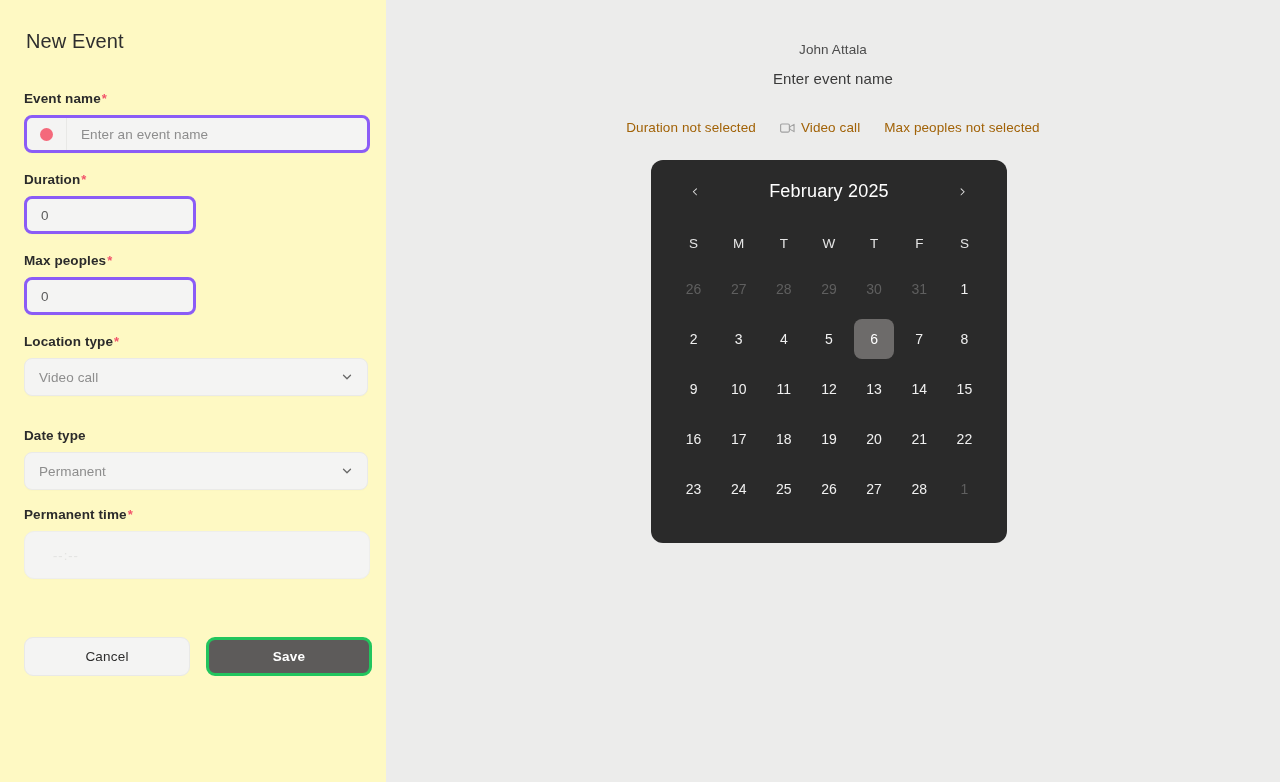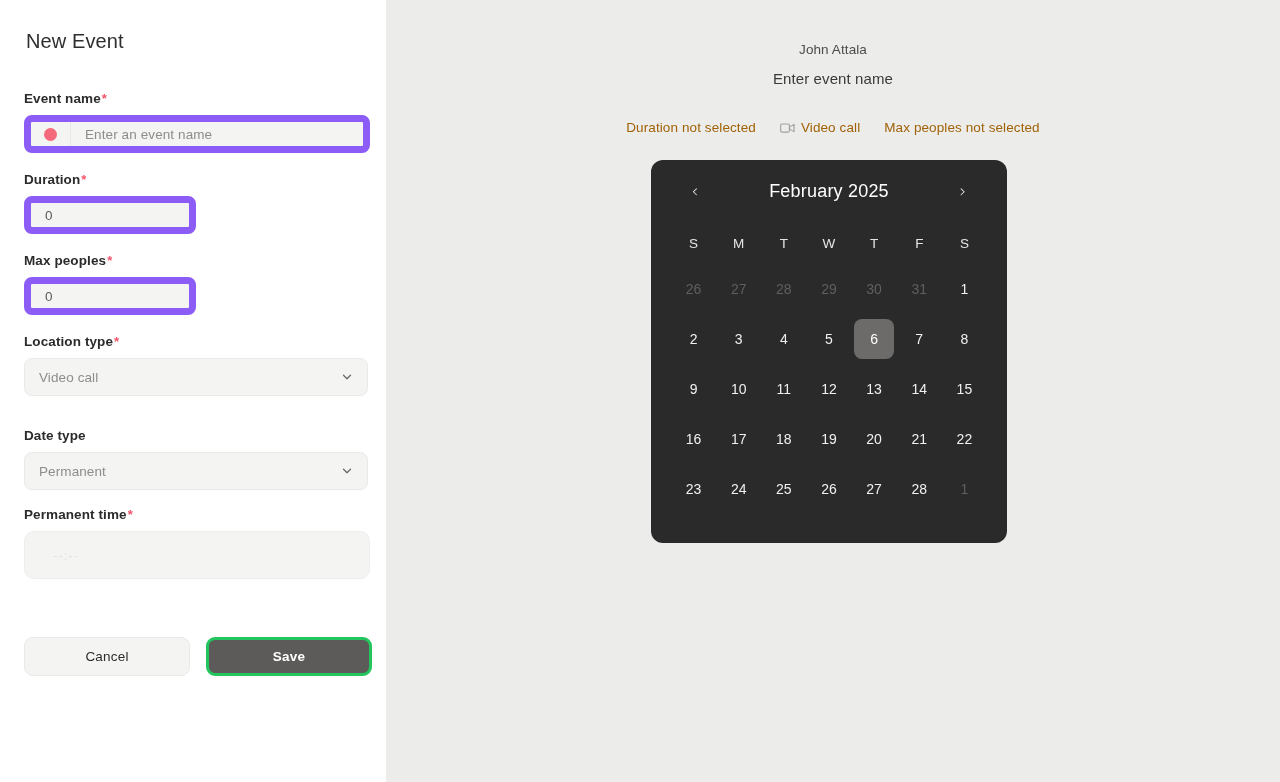--- a/index.html
+++ b/index.html
@@ -22,21 +22,21 @@
     width: 1280px;
     height: 782px;
   }
 
   
   .form-panel {
     position: absolute;
     left: 0; top: 0;
     width: 386px;
     height: 782px;
-    background: #ffffff;
+    background: #fef9c3;
     padding: 0 24px;
   }
 
   .page-title {
     font-size: 20px;
     font-weight: 400;
     color: #2e2e2e;
     letter-spacing: .1px;
     padding-top: 30px;
     margin-left: 2px;
@@ -60,21 +60,21 @@
     font-weight: 700;
     margin-left: 1px;
     vertical-align: top;
     line-height: 1;
     position: relative;
     top: 1px;
   }
 
   .input-box {
     background: #f4f4f3;
-    border: 7px solid #8b5cf6;
+    border: 3px solid #8b5cf6;
     border-radius: 8px;
     height: 38px;
     display: flex;
     align-items: center;
     box-shadow: 0 1px 1px rgba(0,0,0,.015);
   }
 
   .input-box.w-full { width: 346px; }
   .input-box.w-small { width: 172px; }
 

